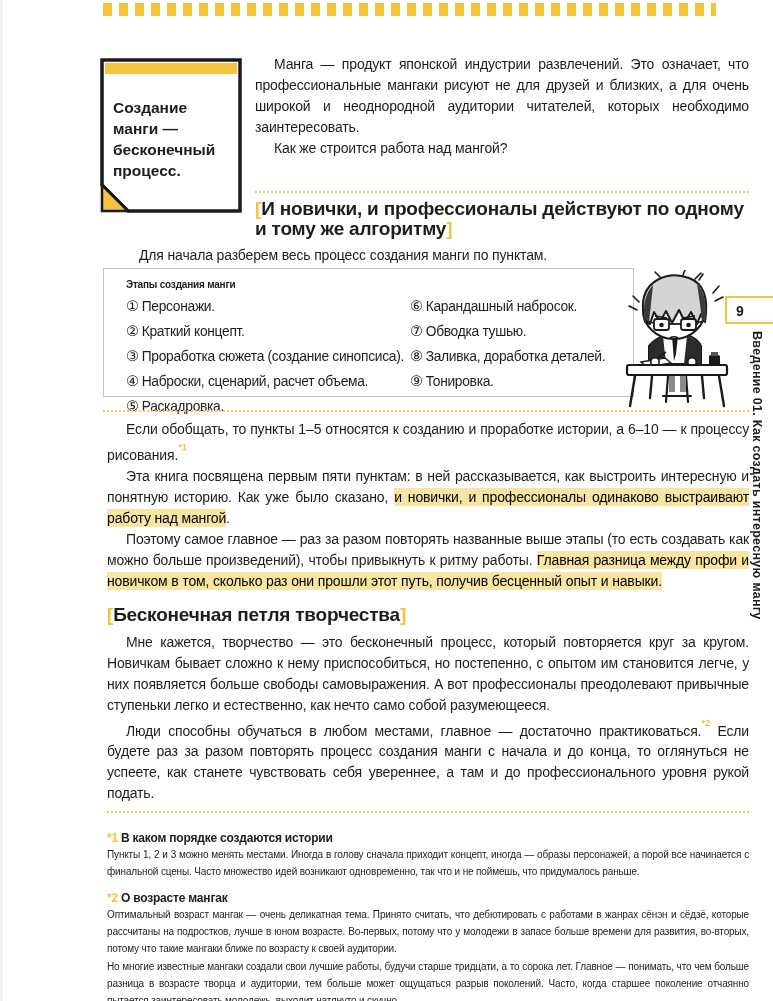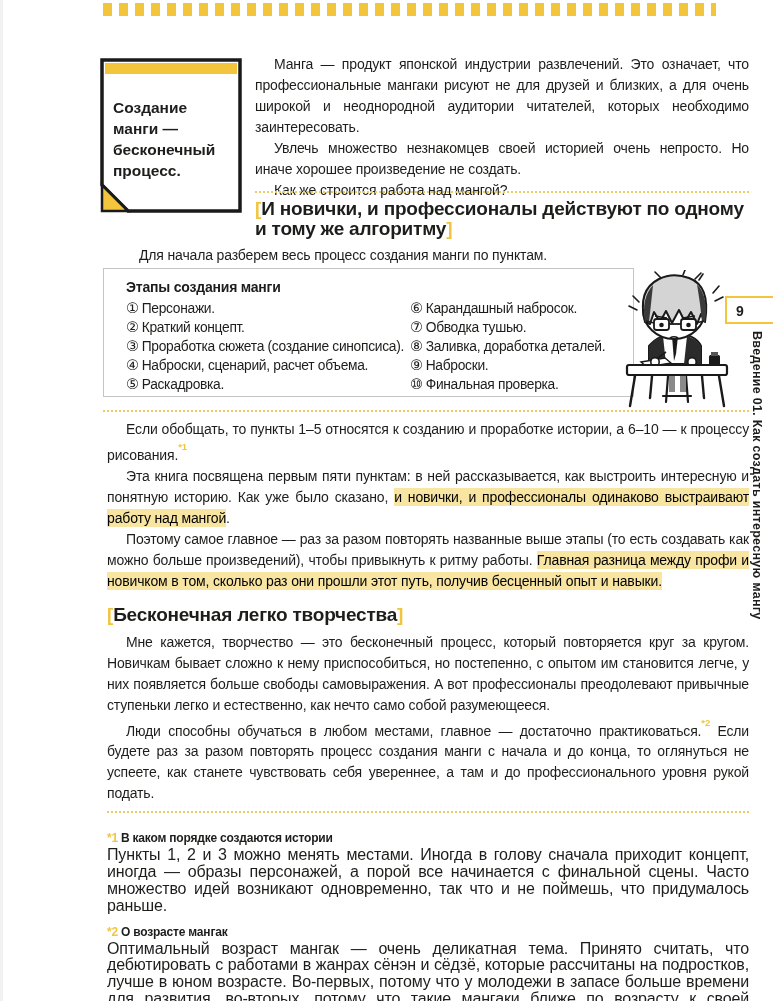--- a/index.html
+++ b/index.html
@@ -32,25 +32,25 @@
 
   .h-bracketed{font-size:19px; font-weight:bold; line-height:20px; letter-spacing:-0.2px;}
   .h1{position:absolute; left:252px; top:199px; width:494px;}
   .bracket{color:var(--accent); font-weight:bold;}
 
   .lead{position:absolute; left:117px; top:245px; width:642px;}
 
   
   .steps-box{position:absolute; left:100px; top:268px; width:531px; height:129px;
     border:1.5px solid var(--box_border); padding:10px 6px 0 22px; background:#fff;}
-  .steps-title{font-size:14px; font-weight:bold; margin-bottom:4px; letter-spacing:-0.2px;}
+  .steps-title{font-size:10px; font-weight:bold; margin-bottom:4px; letter-spacing:-0.2px;}
   .steps-cols{display:flex;}
   .steps-col{list-style:none;}
   .steps-col.c1{width:284px;}
-  .steps-col li{font-size:13.8px; line-height:19px; white-space:nowrap; letter-spacing:-0.3px;}
+  .steps-col li{font-size:13.8px; line-height:24px; white-space:nowrap; letter-spacing:-0.3px;}
   .step-num{font-size:14.5px; margin-right:3px;}
 
   
   .illustration{position:absolute; left:622px; top:270px; width:104px; height:138px;}
 
   
   .page-tab{position:absolute; left:722px; top:296px; width:51px; height:28px;
     border:2px solid var(--accent); border-right:none; padding:5px 0 0 9px;
     font-size:14px; font-weight:bold; background:#fff;}
   .spine{position:absolute; right:9px; top:331px; writing-mode:vertical-rl;
@@ -62,42 +62,41 @@
   .flow-col .para{margin:0;}
   .hl{background:var(--highlight); padding:1px 0;}
   .ref{color:var(--accent); font-weight:bold; font-size:9.5px; position:relative; top:-4px;}
   .h2{margin:13px 0 7px;}
   .sep-3{margin-top:7px;}
 
   .footnotes{margin-top:17px;}
   .footnote{margin-bottom:9px;}
   .fn-title{font-size:12px; font-weight:bold; line-height:17px; letter-spacing:-0.2px;}
   .fn-marker{color:var(--accent); margin-right:3px;}
-  .footnote p{font-size:16px; line-height:16.8px; text-align:justify; letter-spacing:-0.15px;
+  .footnote p{font-size:10px; line-height:16.8px; text-align:justify; letter-spacing:-0.15px;
     margin-bottom:2px;}
 </style>
 </head>
 <body>
 
 <div class="page">
 
   <div class="top-dashes"></div>
 
   <div class="note">
     <svg viewBox="0 0 144 157">
       <path d="M3,3 H141 V154 H29 L3,128 Z" fill="#ffffff" stroke="#1a1a1a" stroke-width="3.5"></path>
       <rect x="6" y="6" width="132" height="11" fill="#F2C53D"></rect>
       <path d="M3,128 L29,154 L3,154 Z" fill="#F2C53D" stroke="#1a1a1a" stroke-width="2.5"></path>
     </svg>
     <div class="note-text">Создание манги — бесконечный процесс.</div>
   </div>
 
   <div class="main-col">
     <p class="para">Манга — продукт японской индустрии развлечений. Это означает, что профессиональные мангаки рисуют не для друзей и близких, а для очень широкой и неоднородной аудитории читателей, которых необходимо заинтересовать.</p>
-    <p class="para">Увлечь множество незнакомцев своей историей очень непросто. Но иначе хорошее произведение не создать.</p>
     <p class="para">Как же строится работа над мангой?</p>
   </div>
 
   <div class="sep sep-1"></div>
 
   <h2 class="h-bracketed h1"><span class="bracket">[</span><span>И новички, и профессионалы действуют по одному и тому же алгоритму</span><span class="bracket">]</span></h2>
 
   <p class="para lead">Для начала разберем весь процесс создания манги по пунктам.</p>
 
   <div class="steps-box">
@@ -107,22 +106,21 @@
         <li><span class="step-num">①</span><span>Персонажи.</span></li>
         <li><span class="step-num">②</span><span>Краткий концепт.</span></li>
         <li><span class="step-num">③</span><span>Проработка сюжета (создание синопсиса).</span></li>
         <li><span class="step-num">④</span><span>Наброски, сценарий, расчет объема.</span></li>
         <li><span class="step-num">⑤</span><span>Раскадровка.</span></li>
       </ul>
       <ul class="steps-col">
         <li><span class="step-num">⑥</span><span>Карандашный набросок.</span></li>
         <li><span class="step-num">⑦</span><span>Обводка тушью.</span></li>
         <li><span class="step-num">⑧</span><span>Заливка, доработка деталей.</span></li>
-        <li><span class="step-num">⑨</span><span>Наброски.</span></li>
-        <li><span class="step-num">⑩</span><span>Финальная проверка.</span></li>
+        <li><span class="step-num">⑨</span><span>Тонировка.</span></li>
       </ul>
     </div>
   </div>
 
   <svg class="illustration" viewBox="0 0 104 138">
     <g stroke="#1a1a1a" stroke-width="1.6" fill="none" stroke-linecap="round">
       <path d="M8 26 L14 32"></path>
         <path d="M4 36 L12 40"></path>
       <path d="M94 16 L88 23"></path>
         <path d="M98 27 L90 31"></path>
@@ -181,21 +179,21 @@
   <div class="page-tab"><span>9</span></div>
   <div class="spine">Введение 01. Как создать интересную мангу</div>
 
   <div class="sep sep-2"></div>
 
   <div class="flow-col">
     <p class="para"><span>Если обобщать, то пункты 1–5 относятся к созданию и проработке истории, а 6–10 — к процессу рисования.</span><sup class="ref">*1</sup></p>
     <p class="para"><span>Эта книга посвящена первым пяти пунктам: в ней рассказывается, как выстроить интересную и понятную историю. Как уже было сказано, </span><mark class="hl">и новички, и профессионалы одинаково выстраивают работу над мангой</mark><span>.</span></p>
     <p class="para"><span>Поэтому самое главное — раз за разом повторять названные выше этапы (то есть создавать как можно больше произведений), чтобы привыкнуть к ритму работы. </span><mark class="hl">Главная разница между профи и новичком в том, сколько раз они прошли этот путь, получив бесценный опыт и навыки.</mark></p>
 
-    <h2 class="h-bracketed h2"><span class="bracket">[</span><span>Бесконечная легко творчества</span><span class="bracket">]</span></h2>
+    <h2 class="h-bracketed h2"><span class="bracket">[</span><span>Бесконечная петля творчества</span><span class="bracket">]</span></h2>
 
     <p class="para">Мне кажется, творчество — это бесконечный процесс, который повторяется круг за кругом. Новичкам бывает сложно к нему приспособиться, но постепенно, с опытом им становится легче, у них появляется больше свободы самовыражения. А вот профессионалы преодолевают привычные ступеньки легко и естественно, как нечто само собой разумеющееся.</p>
     <p class="para"><span>Люди способны обучаться в любом местами, главное — достаточно практиковаться.</span><sup class="ref">*2</sup><span> Если будете раз за разом повторять процесс создания манги с начала и до конца, то оглянуться не успеете, как станете чувствовать себя увереннее, а там и до профессионального уровня рукой подать.</span></p>
 
     <div class="sep sep-3"></div>
 
     <div class="footnotes">
       <div class="footnote">
         <div class="fn-title"><span class="fn-marker">*1</span><span>В каком порядке создаются истории</span></div>
         <p>Пункты 1, 2 и 3 можно менять местами. Иногда в голову сначала приходит концепт, иногда — образы персонажей, а порой все начинается с финальной сцены. Часто множество идей возникают одновременно, так что и не поймешь, что придумалось раньше.</p>

